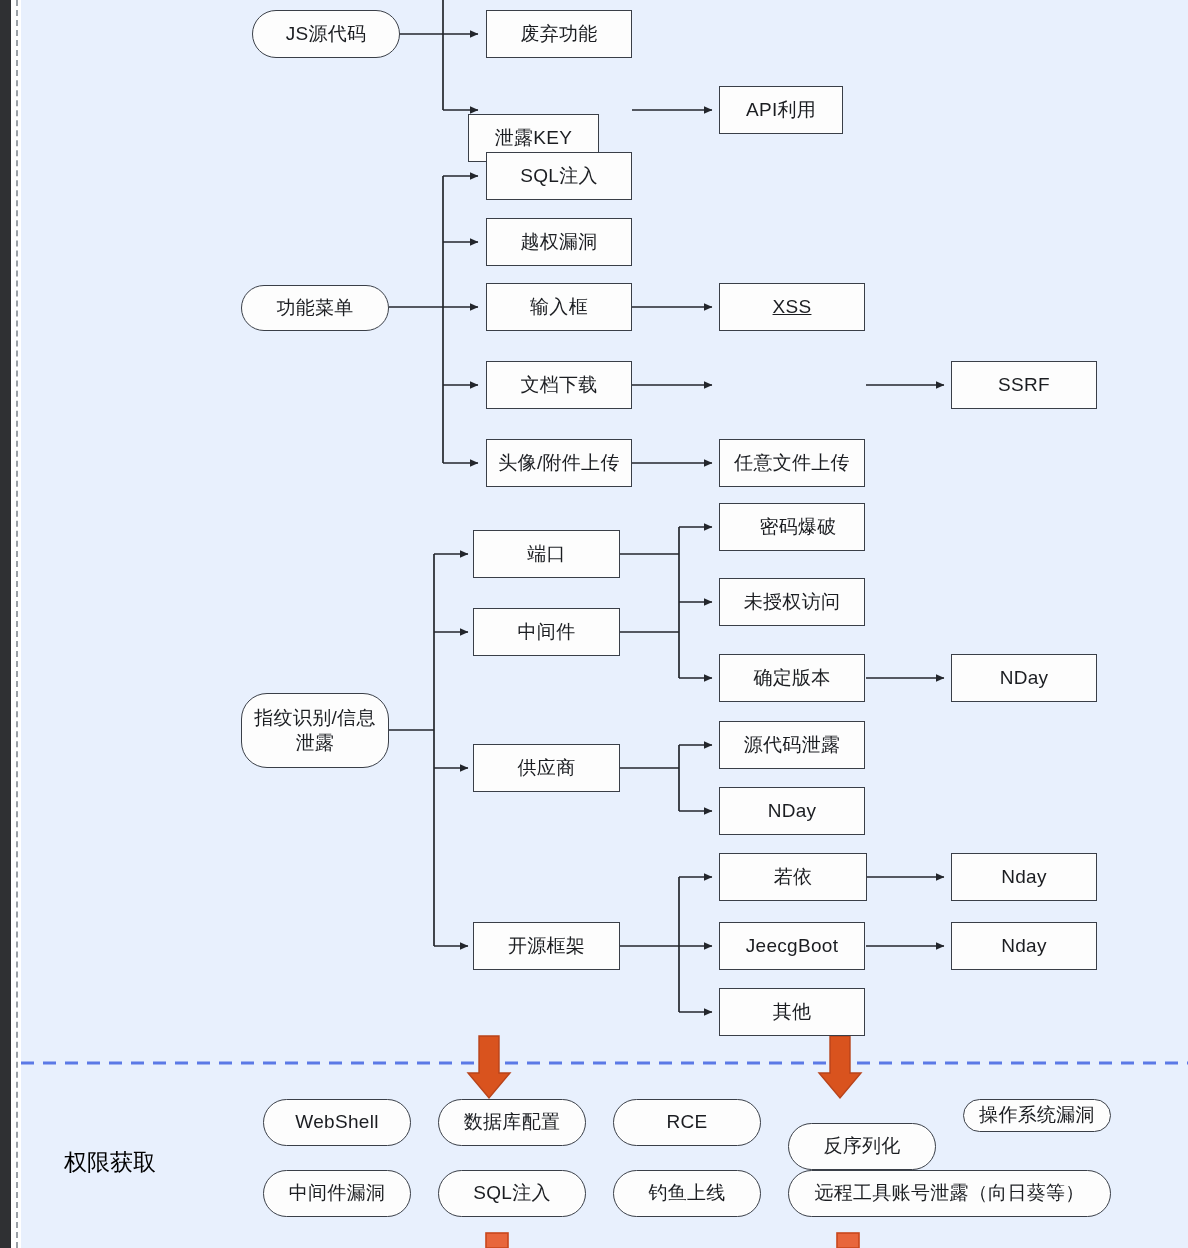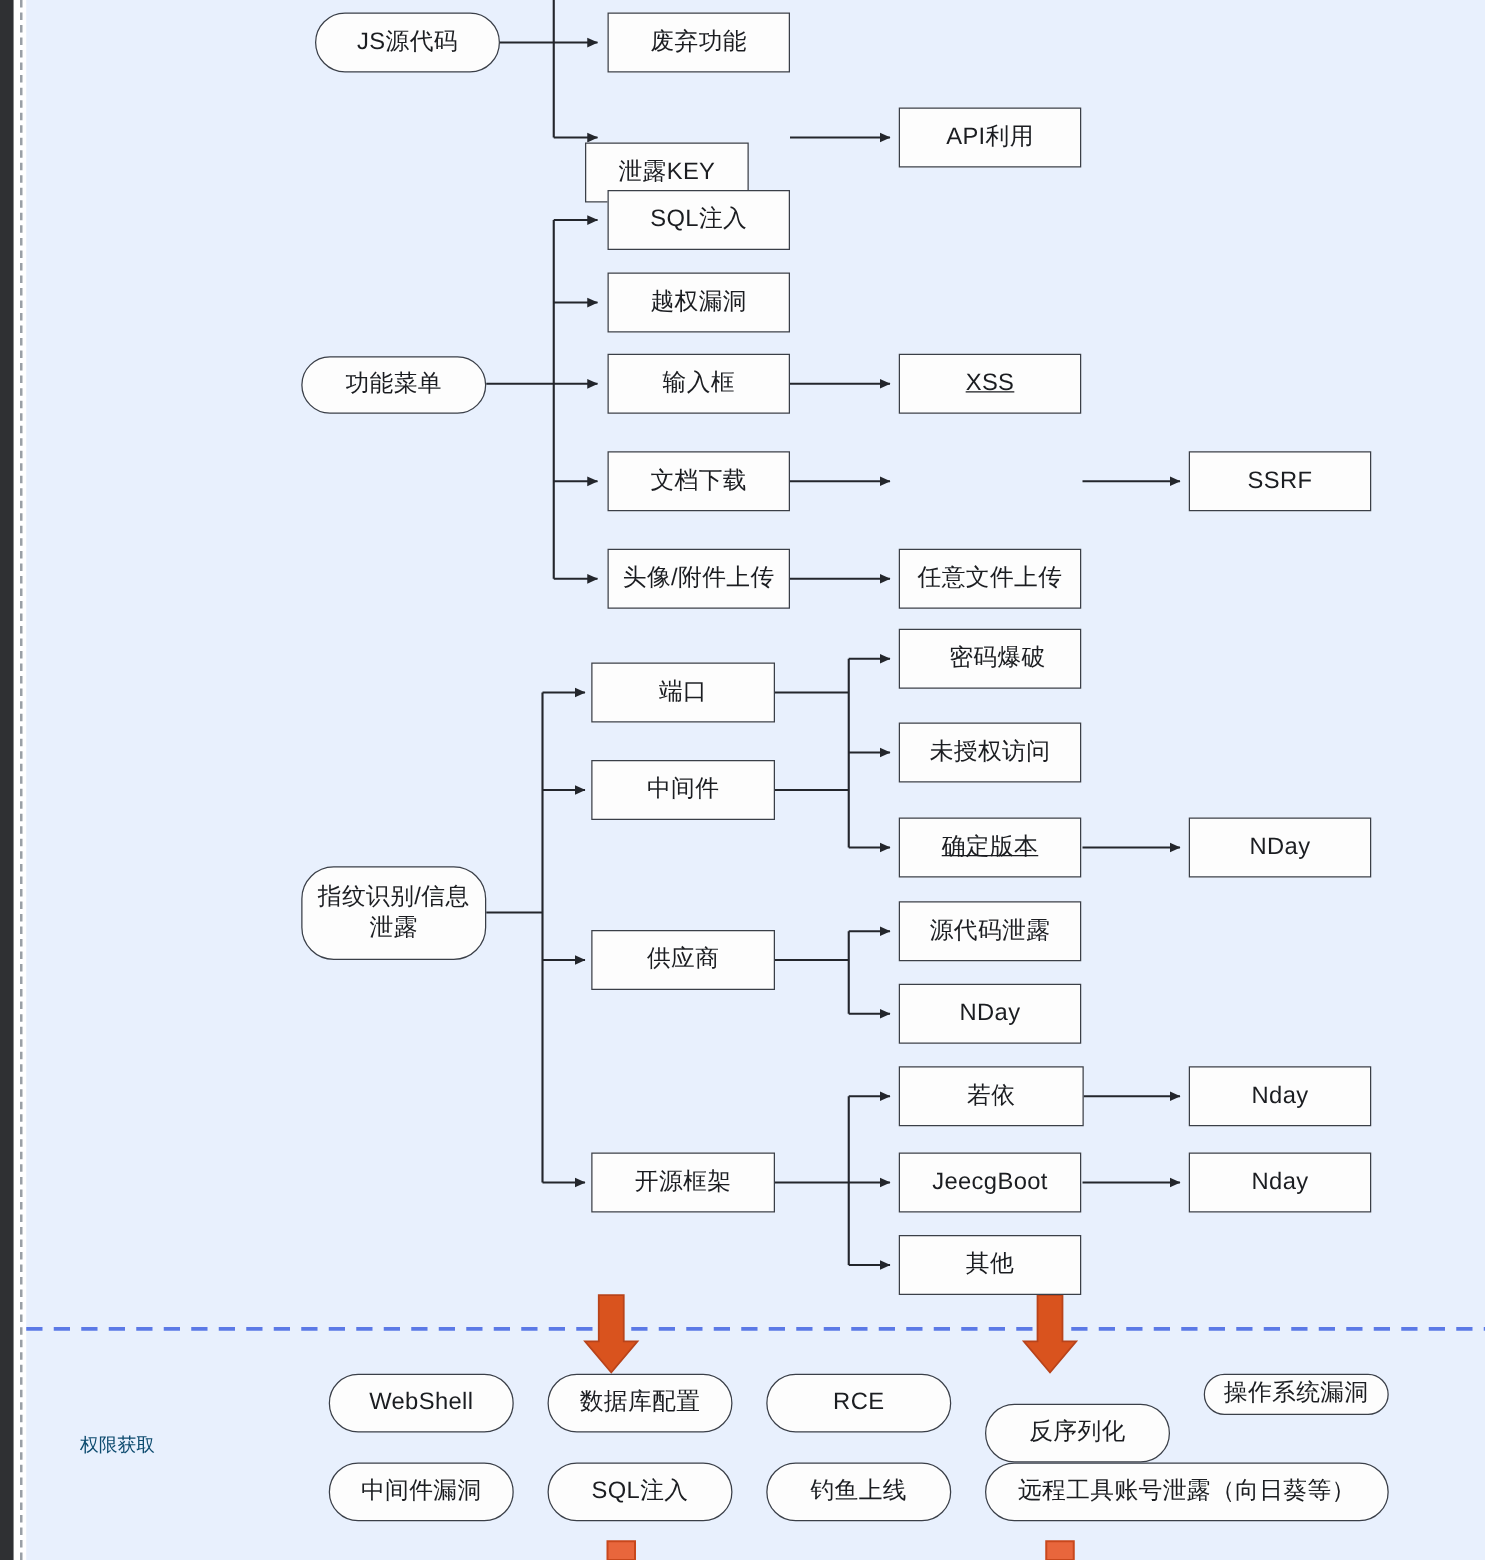--- a/index.html
+++ b/index.html
@@ -9,21 +9,21 @@
   #gutter{position:absolute;left:11px;top:0;width:10px;height:1248px;background:#ffffff;}
   #canvas{position:absolute;left:21px;top:0;width:1167px;height:1248px;background:#e8f0fd;}
   #dashline{position:absolute;left:16px;top:0;width:0;height:1248px;
             border-left:2px dashed #9aa0a6;}
   svg.layer{position:absolute;left:0;top:0;width:1188px;height:1248px;overflow:visible;}
   .node{position:absolute;box-sizing:border-box;background:#fdfdfd;
         border:1.6px solid #3a3f48;display:flex;align-items:center;
         justify-content:center;text-align:center;color:#1b1d21;
         font-size:19px;line-height:1.28;letter-spacing:.3px;}
   .node.pill{border-radius:26px;}
-  .plainlabel{position:absolute;color:#0c4a6e;font-size:15px;white-space:nowrap;}
+  .plainlabel{position:absolute;color:#000000;font-size:23px;white-space:nowrap;}
 </style>
 </head>
 <body>
 
 <div id="stage">
 
   <div id="leftbar"></div>
   <div id="gutter"></div>
   <div id="canvas"></div>
   <div id="dashline"></div>
@@ -94,42 +94,42 @@
 
     <g>
       <rect x="486" y="1233" width="22" height="15" fill="#E8663C" stroke="#C8471C" stroke-width="1.6"></rect>
       <rect x="837" y="1233" width="22" height="15" fill="#E8663C" stroke="#C8471C" stroke-width="1.6"></rect>
     </g>
   </svg>
 
   <div class="node pill" style="left:252px;top:10px;width:148px;height:48px;">JS源代码</div>
   <div class="node" style="left:486px;top:10px;width:146px;height:48px;">废弃功能</div>
   <div class="node" style="left:468px;top:86px;width:131px;height:48px;margin-top:28px;">泄露KEY</div>
-  <div class="node" style="left:719px;top:86px;width:146px;height:48px;">API利用</div>
+  <div class="node" style="left:719px;top:86px;width:124px;height:48px;">API利用</div>
 
   <div class="node pill" style="left:241px;top:285px;width:148px;height:46px;">功能菜单</div>
   <div class="node" style="left:486px;top:152px;width:146px;height:48px;">SQL注入</div>
   <div class="node" style="left:486px;top:218px;width:146px;height:48px;">越权漏洞</div>
   <div class="node" style="left:486px;top:283px;width:146px;height:48px;">输入框</div>
   <div class="node" style="left:719px;top:283px;width:146px;height:48px;text-decoration:underline;">XSS</div>
   <div class="node" style="left:486px;top:361px;width:146px;height:48px;">文档下载</div>
   <div class="node" style="left:951px;top:361px;width:146px;height:48px;">SSRF</div>
   <div class="node" style="left:486px;top:439px;width:146px;height:48px;">头像/附件上传</div>
   <div class="node" style="left:719px;top:439px;width:146px;height:48px;">任意文件上传</div>
 
   <div class="node pill" style="left:241px;top:693px;width:148px;height:75px;flex-direction:column;">
     <span>指纹识别/信息</span>
     <span>泄露</span>
   </div>
 
   <div class="node" style="left:473px;top:530px;width:147px;height:48px;">端口</div>
   <div class="node" style="left:473px;top:608px;width:147px;height:48px;">中间件</div>
   <div class="node" style="left:719px;top:503px;width:146px;height:48px;padding-left:12px;">密码爆破</div>
   <div class="node" style="left:719px;top:578px;width:146px;height:48px;">未授权访问</div>
-  <div class="node" style="left:719px;top:654px;width:146px;height:48px;text-decoration:underline;">确定版本</div>
+  <div class="node" style="left:719px;top:654px;width:146px;height:48px;">确定版本</div>
   <div class="node" style="left:951px;top:654px;width:146px;height:48px;">NDay</div>
 
   <div class="node" style="left:473px;top:744px;width:147px;height:48px;">供应商</div>
   <div class="node" style="left:719px;top:721px;width:146px;height:48px;">源代码泄露</div>
   <div class="node" style="left:719px;top:787px;width:146px;height:48px;">NDay</div>
 
   <div class="node" style="left:473px;top:922px;width:147px;height:48px;">开源框架</div>
   <div class="node" style="left:719px;top:853px;width:148px;height:48px;">若依</div>
   <div class="node" style="left:951px;top:853px;width:146px;height:48px;">Nday</div>
   <div class="node" style="left:719px;top:922px;width:146px;height:48px;">JeecgBoot</div>

